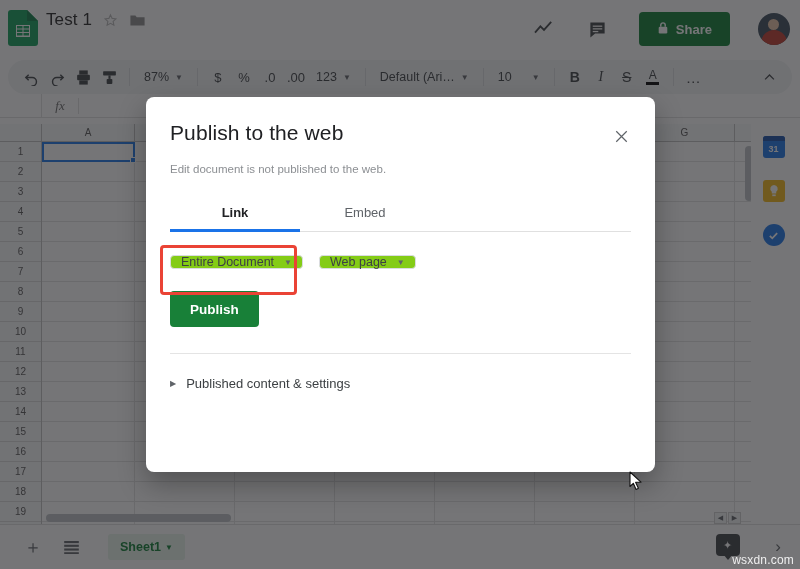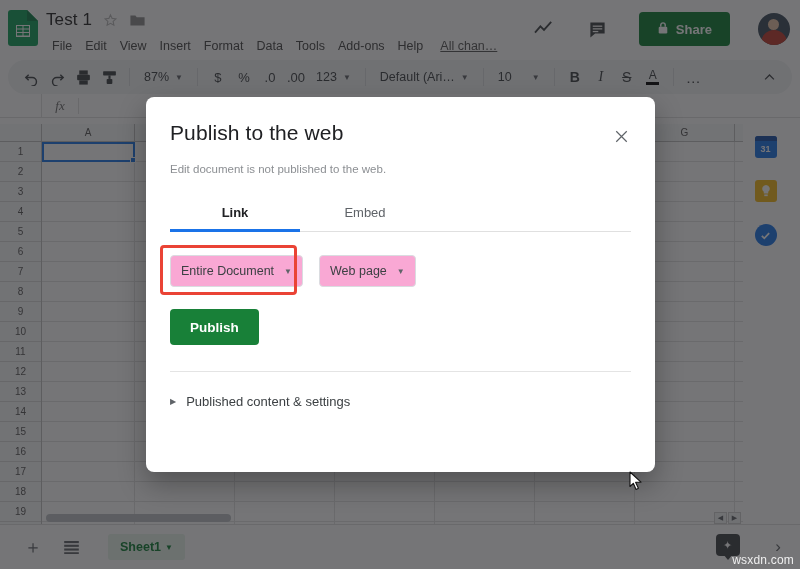--- a/index.html
+++ b/index.html
@@ -61,21 +61,21 @@
   .cell-row { height: 20px; display: flex; border-bottom: 1px solid #e2e3e3; }
   .cell { border-right: 1px solid #e2e3e3; }
   .sel-cell { position: absolute; left: 0; top: 0; width: 93px; height: 20px; border: 2px solid #1a73e8; }
   .sel-handle { position: absolute; right: -3px; bottom: -3px; width: 6px; height: 6px; background: #1a73e8; border: 1px solid #fff; }
   .v-scroll { position: absolute; right: 2px; top: 22px; width: 8px; height: 55px; background: #bdc1c6; border-radius: 4px; }
   .h-scroll { position: absolute; left: 46px; bottom: 2px; height: 8px; width: 185px; background: #bdc1c6; border-radius: 4px; }
   .nav-arrows { position: absolute; right: 14px; bottom: 0px; display: flex; gap: 1px; }
   .nav-arrows div { width: 13px; height: 12px; background: #f1f3f4; border: 1px solid #d0d0d0; font-size: 7px; color: #5f6368; display:flex; align-items:center; justify-content:center; }
 
   
-  .right-rail { position: absolute; right: 12px; top: 124px; bottom: 45px; width: 45px; background: #fff; display: flex; flex-direction: column; align-items: center; padding-top: 12px; gap: 22px; }
+  .right-rail { position: absolute; right: 4px; top: 124px; bottom: 45px; width: 45px; background: #fff; display: flex; flex-direction: column; align-items: center; padding-top: 12px; gap: 22px; }
   .rail-icon { width: 22px; height: 22px; border-radius: 3px; display: flex; align-items: center; justify-content: center; font-size: 10px; font-weight: bold; color: #fff; }
   .rail-cal { background: #1a73e8; position: relative; }
   .rail-cal .bar { position: absolute; top: 0; left: 0; right: 0; height: 5px; background: #174ea6; border-radius: 3px 3px 0 0; }
   .rail-cal span { margin-top: 4px; font-size: 9px; }
   .rail-keep { background: #f5b816; }
   .rail-tasks { background: #1a73e8; border-radius: 50%; }
 
   
   .bottom-bar { position: absolute; left: 0; right: 0; bottom: 0; height: 45px; background: #fff; border-top: 1px solid #e0e0e0; display: flex; align-items: center; padding: 0 10px; }
   .bb-icon { width: 30px; height: 30px; display: flex; align-items: center; justify-content: center; color: #5f6368; font-size: 18px; margin-left: 8px; }
@@ -100,22 +100,22 @@
   .modal-close { position: absolute; right: 22px; top: 27px; width: 24px; height: 24px; display: flex; align-items: center; justify-content: center;
                  color: #5f6368; font-size: 17px; }
   .modal-sub { margin-top: 18px; font-size: 11.5px; color: #8c8f93; }
   .modal-body { margin-top: 12px; font-size: 13.5px; color: #3c4043; line-height: 19px; max-width: 452px; }
   .lnk { color: #1a73e8; }
   .tabs { display: flex; margin-top: 22px; border-bottom: 1px solid #e0e0e0; }
   .tab { width: 130px; text-align: center; font-size: 13px; padding: 8px 0 11px 0; color: #5f6368; position: relative; }
   .tab.active { color: #202124; font-weight: bold; }
   .tab.active::after { content: ""; position: absolute; left: 0; right: 0; bottom: -1px; height: 3px; background: #1a73e8; }
   .row-selects { display: flex; gap: 16px; margin-top: 23px; position: relative; }
-  .sel-btn { display: inline-flex; align-items: center; gap: 10px; height: 32px; padding: 0 10px; border: 1px solid #dadce0;
-             border-radius: 4px; background: #f9a8d4; font-size: 12.5px; color: #3c4043; }
+  .sel-btn { display: inline-flex; align-items: center; gap: 10px; height: 14px; padding: 0 10px; border: 1px solid #dadce0;
+             border-radius: 4px; background: #84cc16; font-size: 12.5px; color: #3c4043; }
   .sel-caret { font-size: 8px; color: #5f6368; }
   .redbox { position: absolute; left: -10px; top: -10px; width: 137px; height: 50px; border: 3px solid #ea4335; border-radius: 4px; pointer-events: none; }
   .publish-btn { margin-top: 22px; display: inline-flex; align-items: center; justify-content: center; height: 36px; padding: 0 20px;
                  background: #188038; color: #fff; font-size: 13.5px; font-weight: bold; border-radius: 4px; }
   .modal-div { margin-top: 26px; height: 1px; background: #e4e4e4; }
   .expander { margin-top: 22px; display: flex; align-items: center; gap: 10px; font-size: 13px; color: #3c4043; }
   .expander .tri { font-size: 8px; color: #5f6368; }
 
   
   .cursor { position: absolute; left: 629px; top: 471px; width: 14px; height: 20px; }
@@ -148,32 +148,20 @@
           <span class="title-icon">
             <svg width="15" height="15" viewBox="0 0 24 24" fill="none" stroke="#b9b9b9" stroke-width="1.8">
               <path d="M12 3l2.6 5.6 6 .7-4.4 4.2 1.2 6-5.4-3-5.4 3 1.2-6L3.4 9.3l6-.7z"></path>
             </svg>
           </span>
           <span class="title-icon">
             <svg width="17" height="15" viewBox="0 0 24 20">
               <path d="M2 3h7l2 2.5h11V17H2z" fill="#8d8d8d"></path>
             </svg>
           </span>
-        </div>
-        <div class="menu-row">
-          <div class="menu-item">File</div>
-          <div class="menu-item">Edit</div>
-          <div class="menu-item">View</div>
-          <div class="menu-item">Insert</div>
-          <div class="menu-item">Format</div>
-          <div class="menu-item">Data</div>
-          <div class="menu-item">Tools</div>
-          <div class="menu-item">Add-ons</div>
-          <div class="menu-item">Help</div>
-          <div class="menu-saved">All chan…</div>
         </div>
       </div>
 
       <div class="header-right">
         <div class="hdr-icon">
           <svg width="22" height="18" viewBox="0 0 24 20" fill="none" stroke="#3c4043" stroke-width="2">
             <path d="M2 14l6-7 4 4 8-9"></path>
               <path d="M16 2h6v6" stroke-width="0"></path>
           </svg>
         </div>

